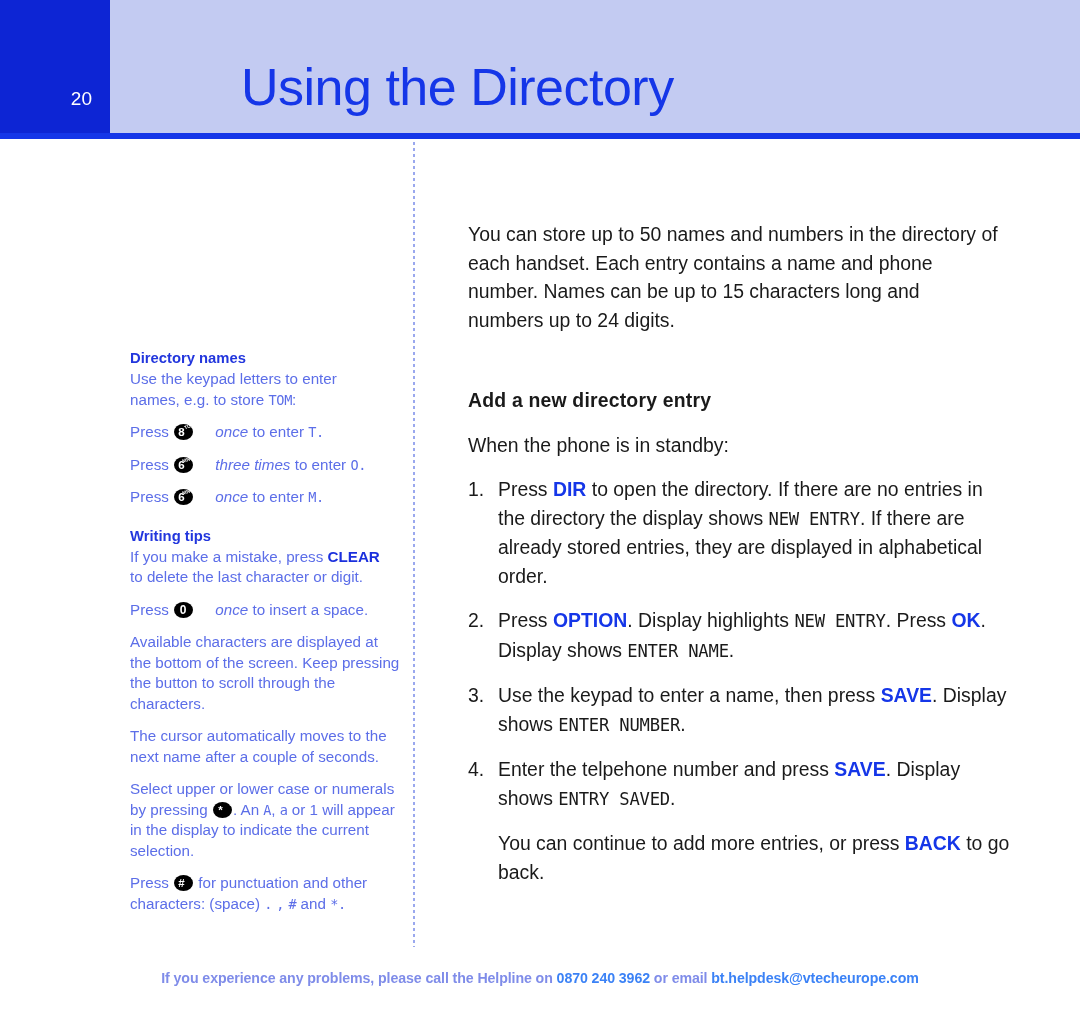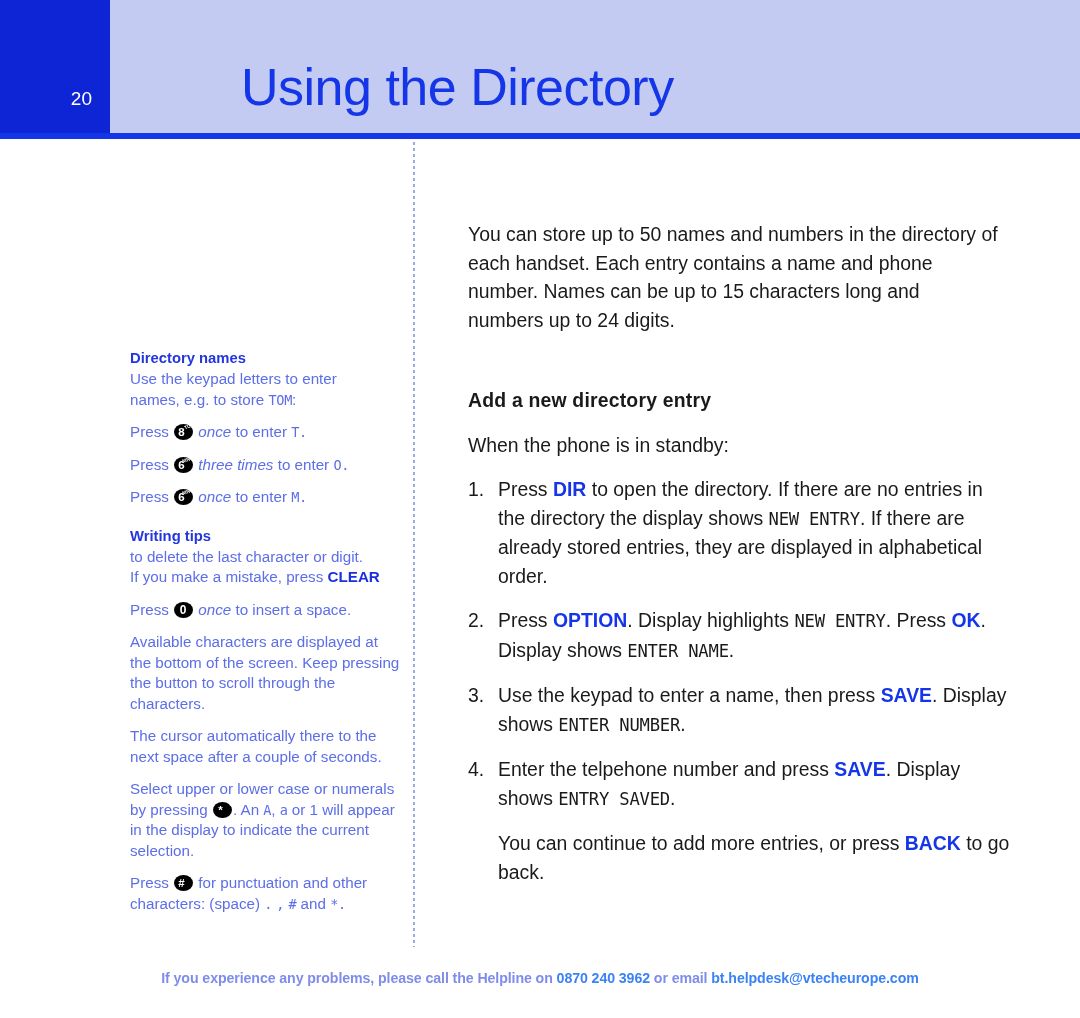--- a/index.html
+++ b/index.html
@@ -102,20 +102,21 @@
     margin-top: 12px;
   }
   .mono {
     font-family: "DejaVu Sans Mono", monospace;
     font-size: 13.6px;
     letter-spacing: -0.3px;
     text-align: center;
   }
   .ital {
     font-style: italic;
+    margin-left: 17px;
   }
   .bold-blue {
     font-weight: bold;
     color: #1b30dd;
   }
 
   
   .key {
     display: inline-block;
     position: relative;
@@ -275,38 +276,38 @@
       <span class="disc"></span>
       <span class="num">6</span>
       <span class="sup">MNO</span>
     </span>
     <span class="ital">once</span>
     <span>to enter</span>
     <span class="mono">M.</span>
   </div>
 
   <div class="side-head" style="margin-top:18px">Writing tips</div>
-  <div class="side-p">to delete the last character or digit.</div>
   <div class="side-p">
     <span>If you make a mistake, press</span>
     <span class="bold-blue">CLEAR</span>
   </div>
+  <div class="side-p">to delete the last character or digit.</div>
 
   <div class="side-p gap">
     <span>Press</span>
     <span class="key wide">
       <span class="disc"></span>
       <span class="num">0</span>
     </span>
     <span class="ital">once</span>
     <span>to insert a space.</span>
   </div>
 
   <div class="side-p gap">Available characters are displayed at the bottom of the screen. Keep pressing the button to scroll through the characters.</div>
-  <div class="side-p gap">The cursor automatically there to the next space after a couple of seconds.</div>
+  <div class="side-p gap">The cursor automatically moves to the next name after a couple of seconds.</div>
 
   <div class="side-p gap">
     <span>Select upper or lower case or</span>
     <span>numerals by pressing</span>
     <span class="key">
       <span class="disc"></span>
       <span class="num">*</span>
       <span class="sup">⏎</span>
     </span><span>. An</span>
     <span class="mono">A</span><span>,</span>

